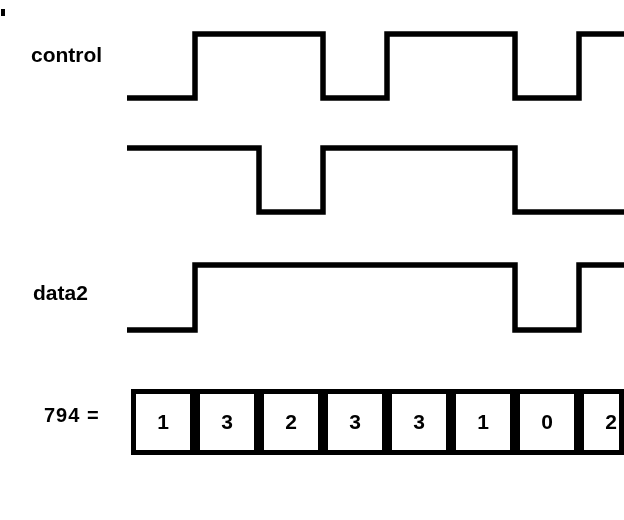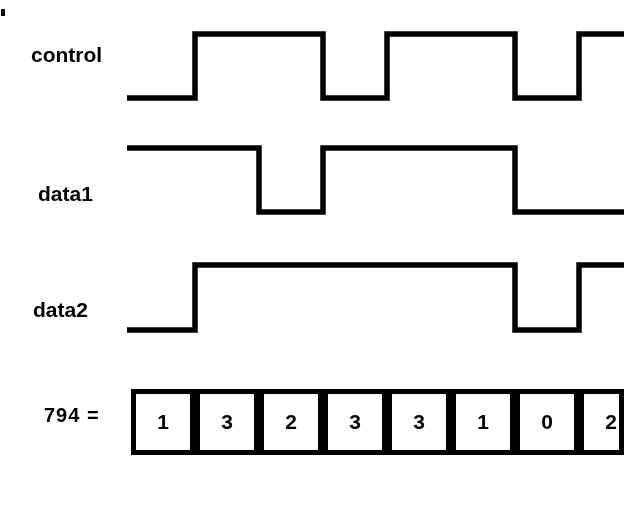--- a/index.html
+++ b/index.html
@@ -30,21 +30,21 @@
     position: absolute;
     font-weight: bold;
     color: #000000;
     white-space: nowrap;
     text-align: center;
     font-size: 21px;
     letter-spacing: 0px;
   }
   #label-control { left: 31px;  top: 43px; }
   #label-data1   { left: 38px;  top: 182px; }
-  #label-data2   { left: 33px;  top: 298px; }
+  #label-data2   { left: 33px;  top: 281px; }
   #label-value   { left: 44px;  top: 404px; font-size: 20px; letter-spacing: 1px; }
 
   .wave-svg {
     position: absolute;
     left: 0;
     top: 0;
     width: 624px;
     height: 520px;
   }
   .wave-path {
@@ -69,21 +69,20 @@
   }
 </style>
 </head>
 <body>
 
 <div id="stage">
 
   <div class="corner-dot"></div>
 
   <div class="row-label" id="label-control">control</div>
-  <div class="row-label" id="label-data1">data1</div>
   <div class="row-label" id="label-data2">data2</div>
   <div class="row-label" id="label-value">794  =</div>
 
   <svg class="wave-svg" id="waves" viewBox="0 0 624 520">
       <path d="M127 98 L195 98 L195 98 L195 34 L259 34 L323 34 L323 34 L323 98 L387 98 L387 98 L387 34 L451 34 L515 34 L515 34 L515 98 L579 98 L579 98 L579 34 L624 34" class="wave-path"></path>
       <path d="M127 148 L195 148 L259 148 L259 148 L259 212 L323 212 L323 212 L323 148 L387 148 L451 148 L515 148 L515 148 L515 212 L579 212 L624 212" class="wave-path"></path>
       <path d="M127 330 L195 330 L195 330 L195 265 L259 265 L323 265 L387 265 L451 265 L515 265 L515 265 L515 330 L579 330 L579 330 L579 265 L624 265" class="wave-path"></path>
       <g>
         <rect x="133.5" y="391.5" width="59" height="61" class="cell-rect"></rect>
         <text x="163" y="423" class="cell-text">1</text>

